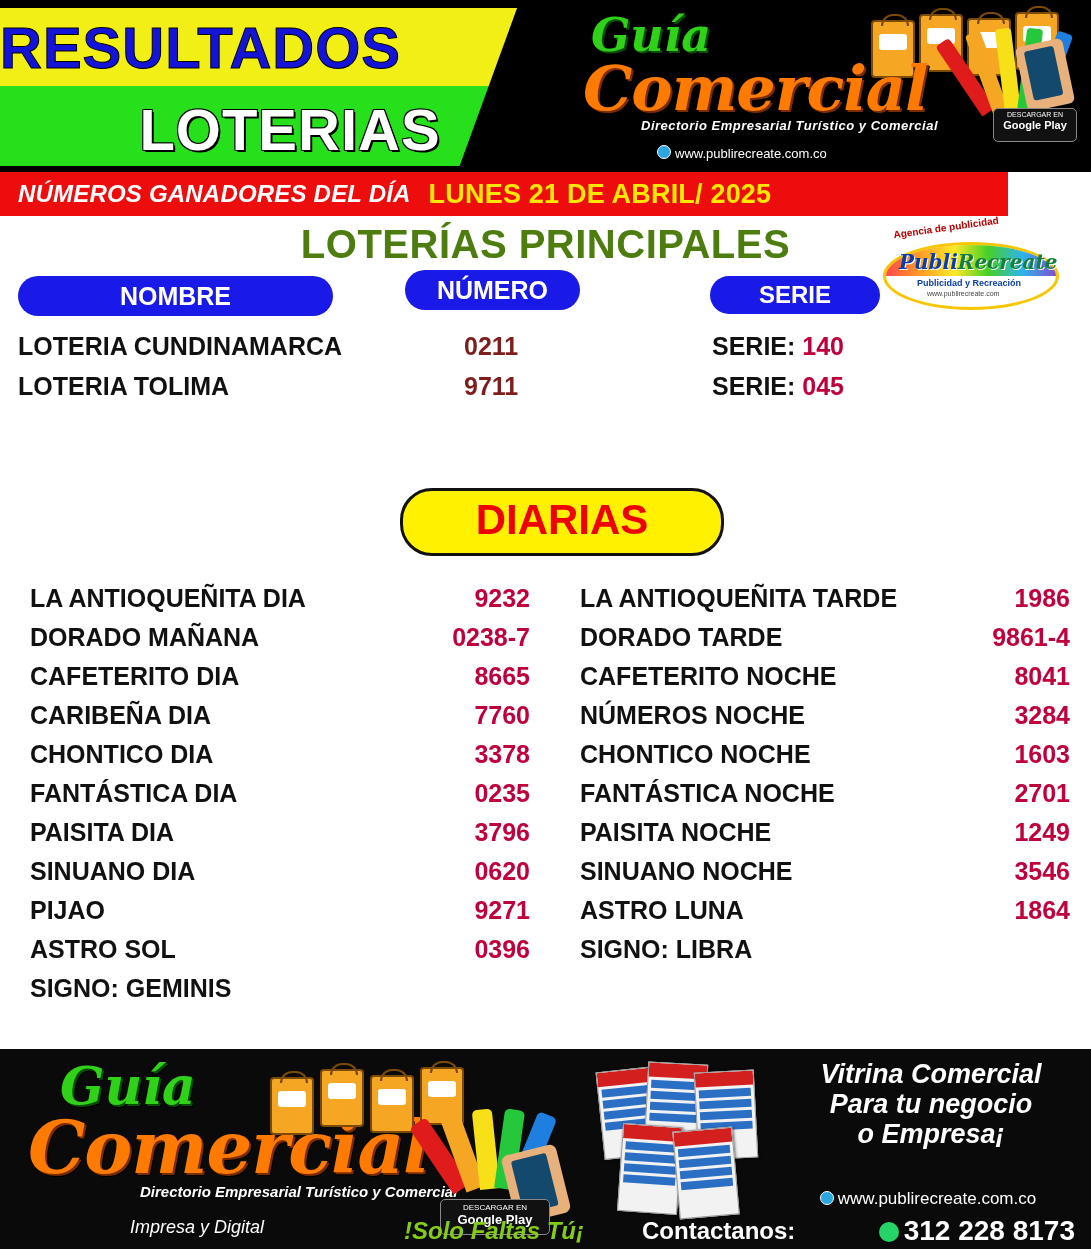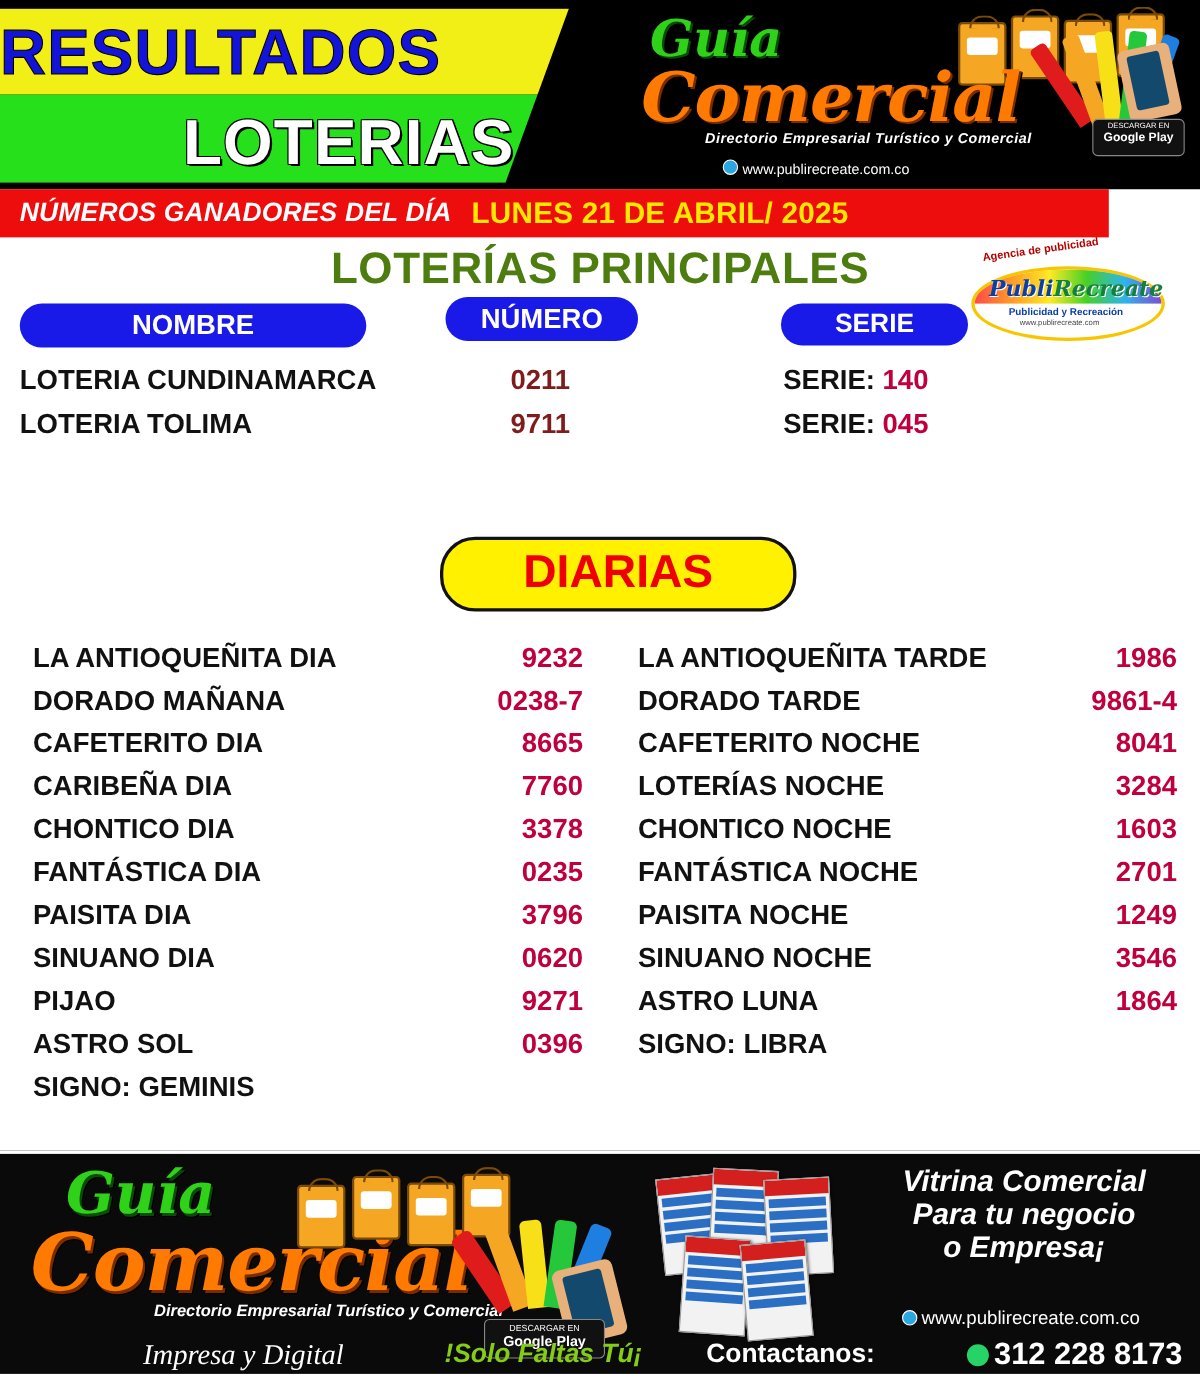--- a/index.html
+++ b/index.html
@@ -63,21 +63,20 @@
   .title-lot {
     position: absolute;
     left: 0; top: 96px;
     width: 580px;
     text-align: center;
     font-size: 58px;
     font-weight: bold;
     color: #ffffff;
     letter-spacing: 1px;
     text-shadow: 2px 2px 0 #000, -1px -1px 0 #000, 1px -1px 0 #000, -1px 1px 0 #000;
-    padding-left: 27px;
   }
 
   
   .logo-block {
     position: absolute;
     right: 0; top: 0;
     width: 520px; height: 172px;
     background: #000;
   }
   .logo-guia {
@@ -414,23 +413,23 @@
     position: absolute;
     left: 140px; top: 134px;
     font-size: 15px;
     font-weight: bold;
     font-style: italic;
     color: #fff;
   }
   .f-impresa {
     position: absolute;
     left: 130px; top: 168px;
-    font-family: Liberation Serif, serif;
-    font-style: italic;
-    font-size: 26px;
+    font-family: Liberation Sans, sans-serif;
+    font-style: italic;
+    font-size: 18px;
     color: #fff;
   }
   .f-gplay {
     position: absolute;
     left: 440px; top: 150px;
     width: 110px; height: 36px;
     background: #111;
     border: 1px solid #888;
     border-radius: 5px;
     color: #fff;
@@ -643,21 +642,21 @@
     </div>
     <div class="drow">
       <span class="dcell dname-l">CAFETERITO DIA</span>
       <span class="dcell dnum-l">8665</span>
       <span class="dcell dname-r">CAFETERITO NOCHE</span>
       <span class="dcell dnum-r">8041</span>
     </div>
     <div class="drow">
       <span class="dcell dname-l">CARIBEÑA DIA</span>
       <span class="dcell dnum-l">7760</span>
-      <span class="dcell dname-r">LOTERÍAS NOCHE</span>
+      <span class="dcell dname-r">NÚMEROS NOCHE</span>
       <span class="dcell dnum-r">3284</span>
     </div>
     <div class="drow">
       <span class="dcell dname-l">CHONTICO DIA</span>
       <span class="dcell dnum-l">3378</span>
       <span class="dcell dname-r">CHONTICO NOCHE</span>
       <span class="dcell dnum-r">1603</span>
     </div>
     <div class="drow">
       <span class="dcell dname-l">FANTÁSTICA DIA</span>

